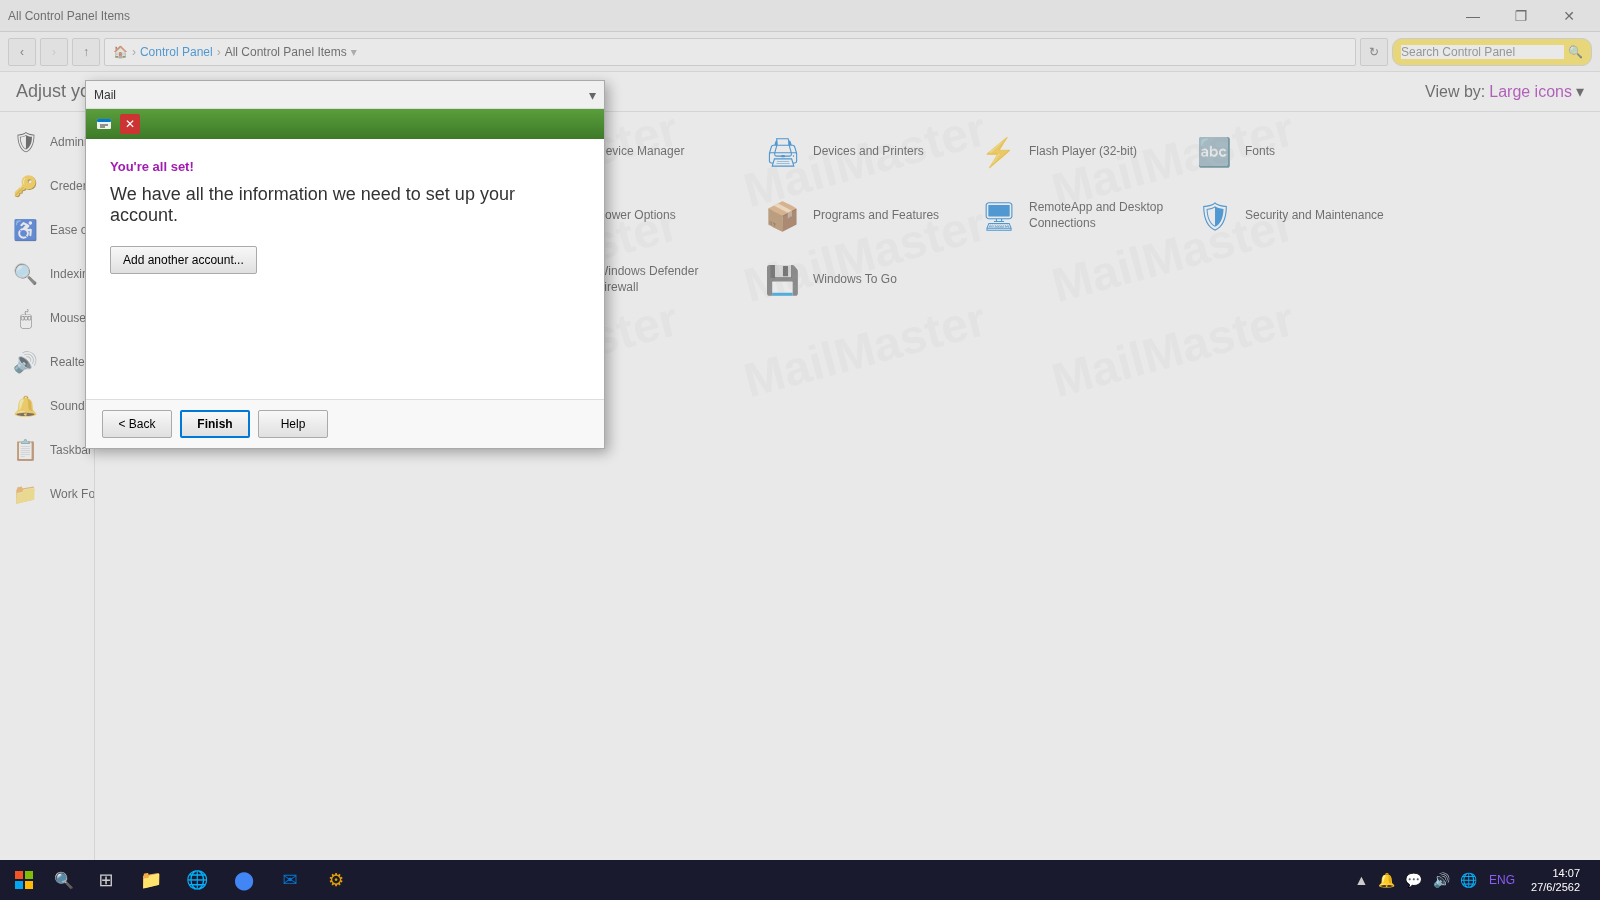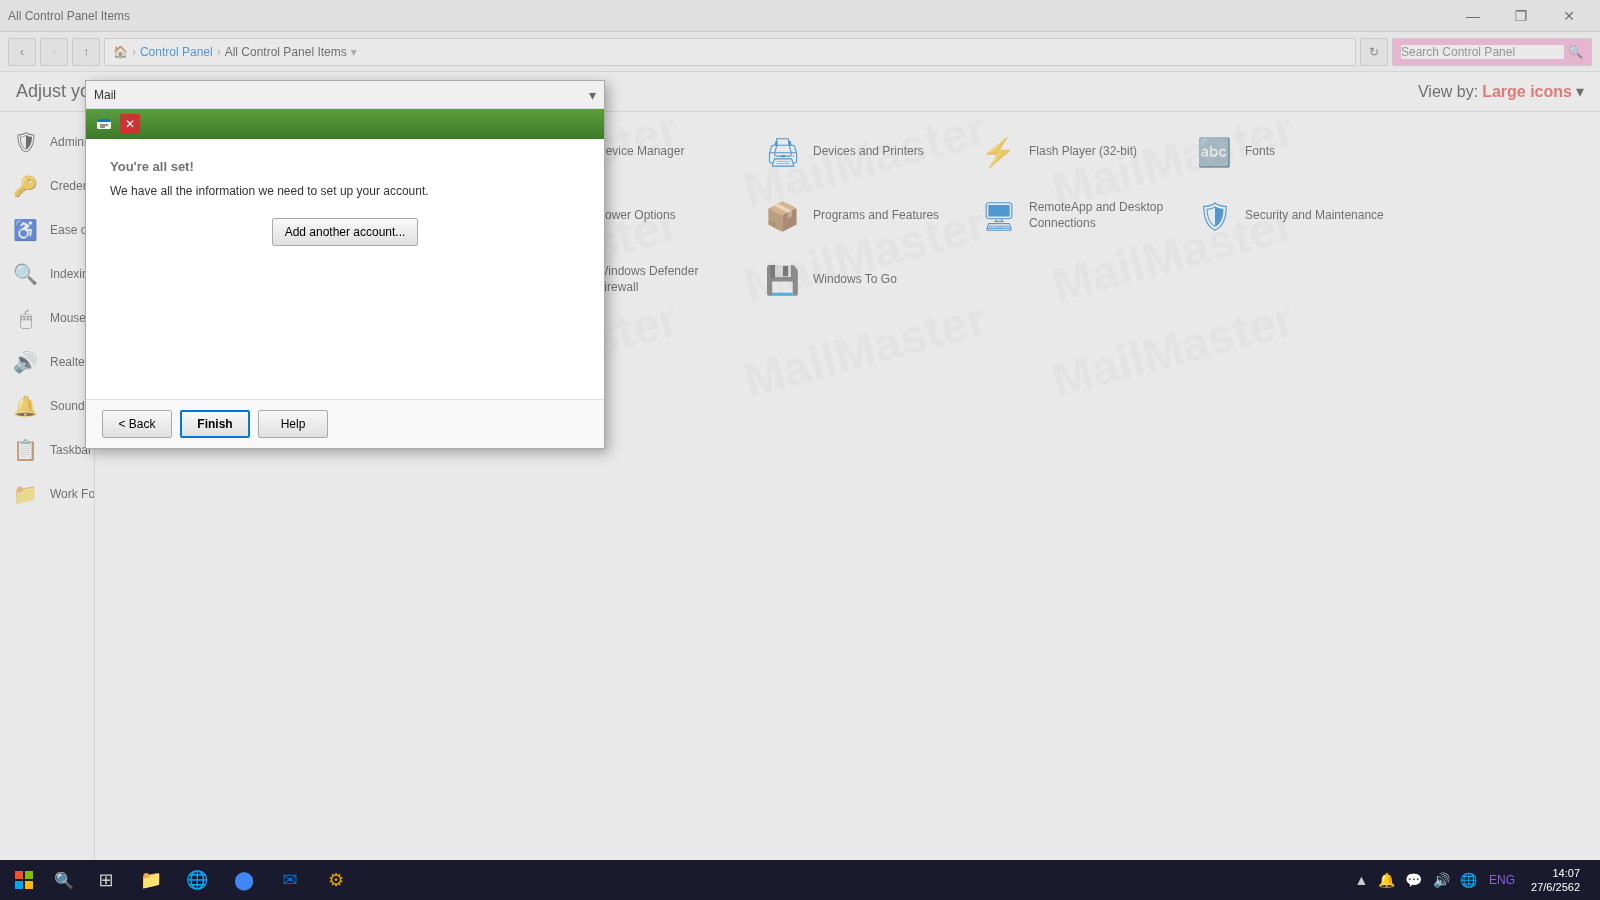--- a/index.html
+++ b/index.html
@@ -79,24 +79,24 @@
       font-size: 12px;
       color: #0078d7;
       flex: 1;
       border-radius: 2px;
     }
     .breadcrumb-sep { color: #999; }
     .search-box {
       width: 200px;
       height: 28px;
       border: 1px solid #ccc;
-      border-radius: 2px;
-      padding: 0 8px;
-      font-size: 12px;
-      background: #f9a8d4;
+      border-radius: 10px;
+      padding: 0 8px;
+      font-size: 12px;
+      background: #fde047;
       display: flex;
       align-items: center;
       gap: 4px;
     }
     .search-box input {
       border: none;
       outline: none;
       flex: 1;
       font-size: 12px;
       color: #999;
@@ -117,21 +117,21 @@
       color: #333;
       font-weight: 300;
     }
     .view-by {
       font-size: 16px;
       color: #333;
       display: flex;
       align-items: center;
       gap: 4px;
     }
-    .view-by a { color: #ef4444; text-decoration: none; font-weight: bold; }
+    .view-by a { color: #a21caf; text-decoration: none; }
 
     
     .sidebar {
       width: 95px;
       border-right: 1px solid #ddd;
       padding: 8px 0;
       overflow: hidden;
       background: white;
     }
     .sidebar-item {
@@ -289,27 +289,27 @@
       font-size: 14px;
       cursor: pointer;
       color: #666;
     }
 
     .modal-body {
       padding: 20px 24px;
       min-height: 260px;
     }
     .modal-success-text {
-      color: #737373;
+      color: #a21caf;
       font-size: 13px;
       font-weight: 600;
       margin-bottom: 10px;
     }
     .modal-desc-text {
-      font-size: 12px;
+      font-size: 18px;
       color: #333;
       margin-bottom: 20px;
     }
     .modal-checkbox-row {
       display: flex;
       align-items: center;
       gap: 8px;
       margin-top: 120px;
       font-size: 12px;
       color: #333;
@@ -606,21 +606,21 @@
           <line x1="4" y1="11" x2="9" y2="11" stroke="#333" stroke-width="1"></line>
         </svg>
       </div>
       <button class="modal-close-btn">✕</button>
     </div>
 
     <div class="modal-body">
       <div class="modal-success-text">You're all set!</div>
       <div class="modal-desc-text">We have all the information we need to set up your account.</div>
 
-      <div style="display:flex; justify-content:center; margin-top: 20px;">
+      <div style="display:flex; justify-content:flex-start; margin-top: 20px;">
         <button class="modal-btn">Add another account...</button>
       </div>
 
     </div>
 
     <div class="modal-footer">
       <button class="modal-btn">&lt; Back</button>
       <button class="modal-btn finish">Finish</button>
       <button class="modal-btn">Help</button>
     </div>

